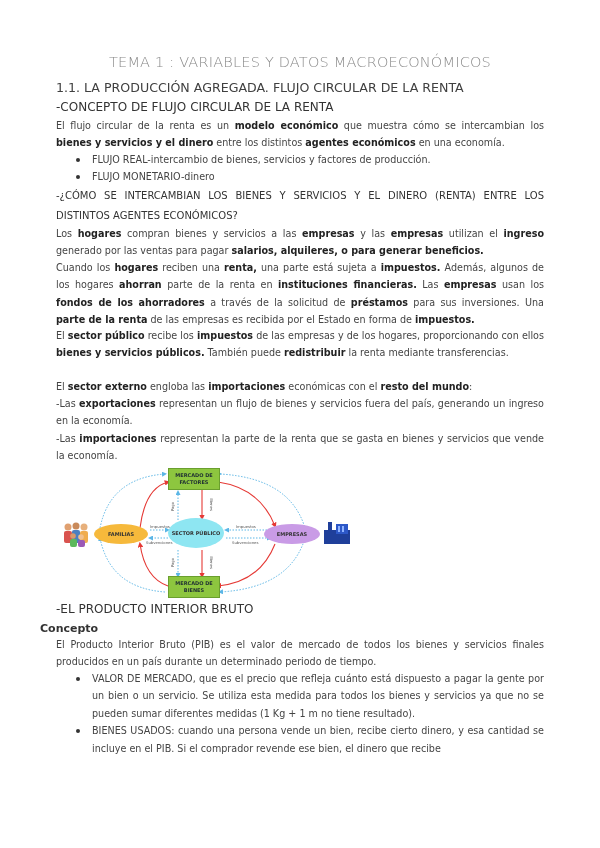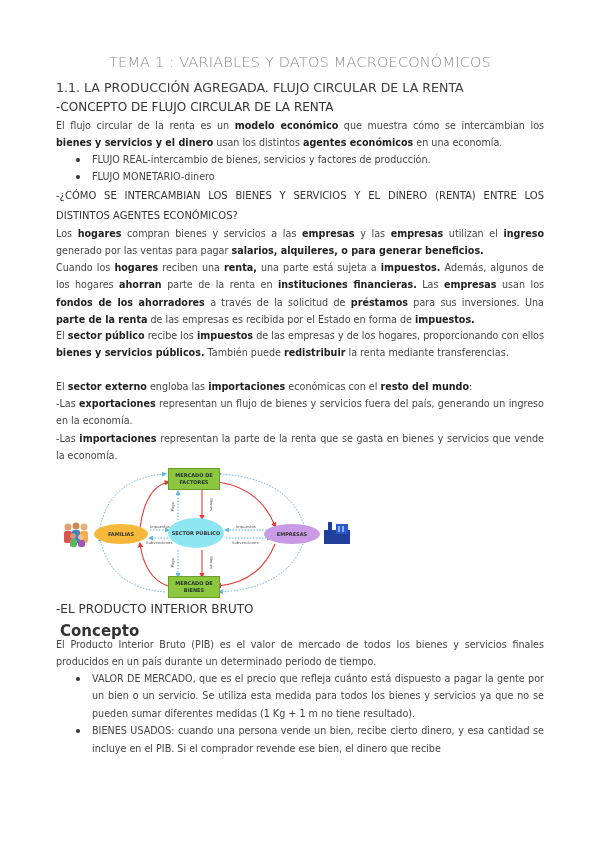--- a/index.html
+++ b/index.html
@@ -8,37 +8,37 @@
   .page { position: absolute; left: 0; top: 0; width: 524px; height: 848px; padding-left: 15px; }
   .title { position: absolute; top: 54px; left: 0; width: 600px; text-align: center; font-size: 14.5px; color: #8a8a8a; letter-spacing: 0.2px; font-weight: 300; }
   .h1 { position: absolute; left: 56px; top: 80px; font-size: 12.6px; color: #404040; }
   .h2 { position: absolute; left: 56px; font-size: 12px; color: #333; text-align: right; }
   .para { position: absolute; left: 56px; width: 488px; font-size: 9.6px; line-height: 17.4px; color: #444; text-align: justify; }
   .para b { color: #222; font-weight: bold; }
   .bullets { position: absolute; left: 56px; width: 488px; font-size: 9.6px; line-height: 17.4px; color: #444; }
   .bullets .li { position: relative; padding-left: 36px; }
   .bullets .li .dot { position: absolute; left: 20px; top: 7px; width: 4px; height: 4px; border-radius: 50%; background: #333; }
   .bullets2 .li { text-align: justify; }
-  .subhead { position: absolute; left: 60px; font-size: 15px; font-weight: bold; color: #333; }
+  .subhead { position: absolute; left: 40px; font-size: 11px; font-weight: bold; color: #333; }
   .diagram { position: absolute; left: 60px; top: 466px; width: 290px; height: 132px; }
   .box { position: absolute; background: #8dc63f; border: 1px solid #6a9f2e; font-size: 5px; font-weight: bold; color: #233; text-align: center; line-height: 7px; display: flex; align-items: center; justify-content: center; }
   .ellipse { position: absolute; border-radius: 50%; font-size: 5px; font-weight: bold; color: #333; display: flex; align-items: center; justify-content: center; text-align: center; line-height: 6px; }
   .lbl { position: absolute; font-size: 3.8px; color: #555; white-space: nowrap; }
 </style>
 </head>
 <body>
 
 <div class="page">
 
   <div class="title">TEMA 1 : VARIABLES Y DATOS MACROECONÓMICOS</div>
   <div class="h1">1.1. LA PRODUCCIÓN AGREGADA. FLUJO CIRCULAR DE LA RENTA</div>
   <div class="h2" style="top:100px;">-CONCEPTO DE FLUJO CIRCULAR DE LA RENTA</div>
 
   <div class="para" style="top:117px;">
-    <span>El flujo circular de la renta es un </span><b>modelo económico</b><span> que muestra cómo se intercambian los </span><b>bienes y servicios y el dinero</b><span> usan los distintos </span><b>agentes económicos</b><span> en una economía.</span>
+    <span>El flujo circular de la renta es un </span><b>modelo económico</b><span> que muestra cómo se intercambian los </span><b>bienes y servicios y el dinero</b><span> entre los distintos </span><b>agentes económicos</b><span> en una economía.</span>
   </div>
 
   <div class="bullets" style="top:151px;">
     <div class="li"><span class="dot"></span><span>FLUJO REAL-intercambio de bienes, servicios y factores de producción.</span></div>
     <div class="li"><span class="dot"></span><span>FLUJO MONETARIO-dinero</span></div>
   </div>
 
   <div class="h2" style="top:186px; width:488px; line-height:20px; text-align:justify; font-size:10px;">-¿CÓMO SE INTERCAMBIAN LOS BIENES Y SERVICIOS Y EL DINERO (RENTA) ENTRE LOS DISTINTOS AGENTES ECONÓMICOS?</div>
 
   <div class="para" style="top:225px;">

